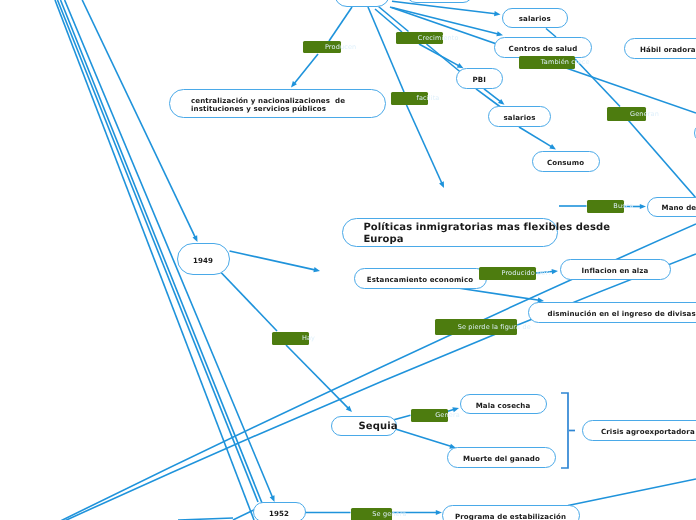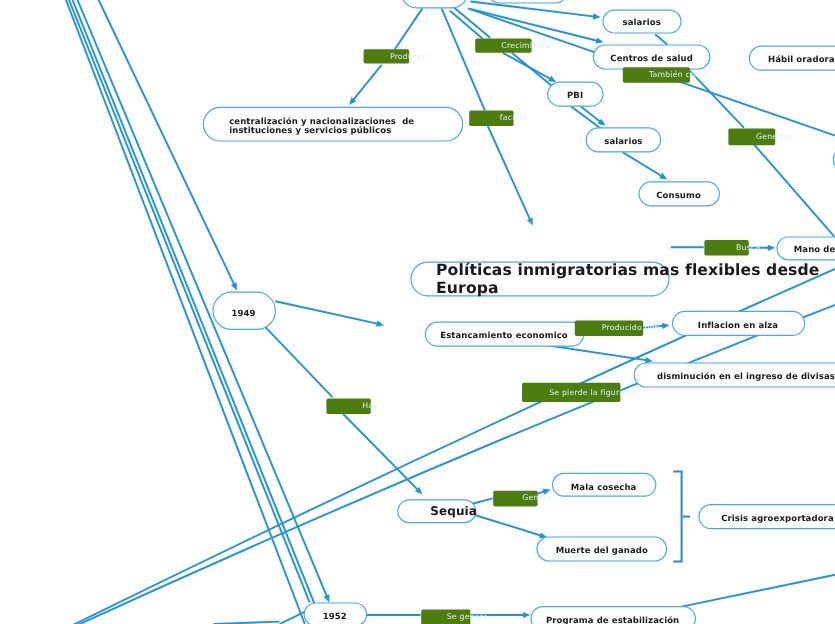--- a/index.html
+++ b/index.html
@@ -108,21 +108,21 @@
       <div class="node left" style="left: 169px; top: 89px; width: 217px; height: 28.5px; font-size: 7.07px; padding-left: 21px;">
         <span class="txt">centralización y nacionalizaciones  de
 instituciones y servicios públicos</span>
       </div>
       <div class="node" style="left: 488px; top: 105.5px; width: 63px; height: 21px; font-size: 7.07px;">
         <span class="txt">salarios</span>
       </div>
       <div class="node" style="left: 531.5px; top: 150.5px; width: 68px; height: 21.5px; font-size: 7.07px;">
         <span class="txt">Consumo</span>
       </div>
-      <div class="node left" style="left: 342.4px; top: 190px; width: 216px; height: 28.7px; font-size: 13px; padding-left: 20px; margin-top: 28px;">
+      <div class="node left" style="left: 342.4px; top: 190px; width: 216px; height: 28.7px; font-size: 10px; padding-left: 20px; margin-top: 28px;">
         <span class="txt">Políticas inmigratorias mas flexibles desde
 Europa</span>
       </div>
       <div class="node left" style="left: 646.5px; top: 197px; width: 110px; height: 19.5px; font-size: 7.07px; padding-left: 14px;">
         <span class="txt">Mano de obra</span>
       </div>
       <div class="node" style="left: 176.5px; top: 243px; width: 53px; height: 32px; font-size: 7.07px;">
         <span class="txt">1949</span>
       </div>
       <div class="node" style="left: 321.5px; top: 267.5px; width: 133px; height: 21.5px; font-size: 7.07px; margin-left: 32px;">

